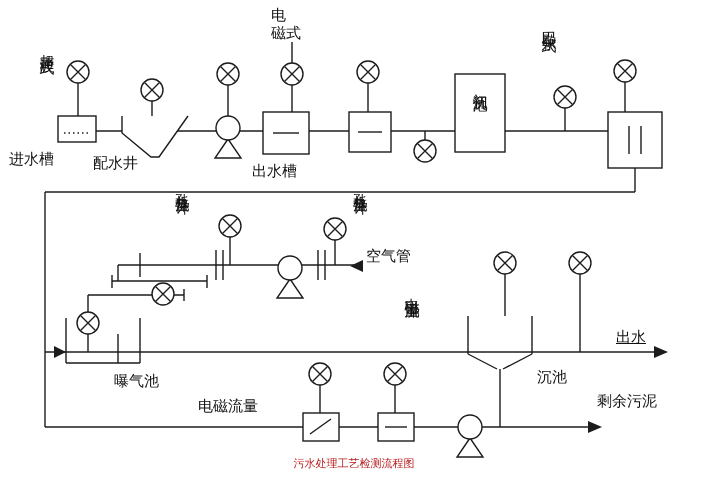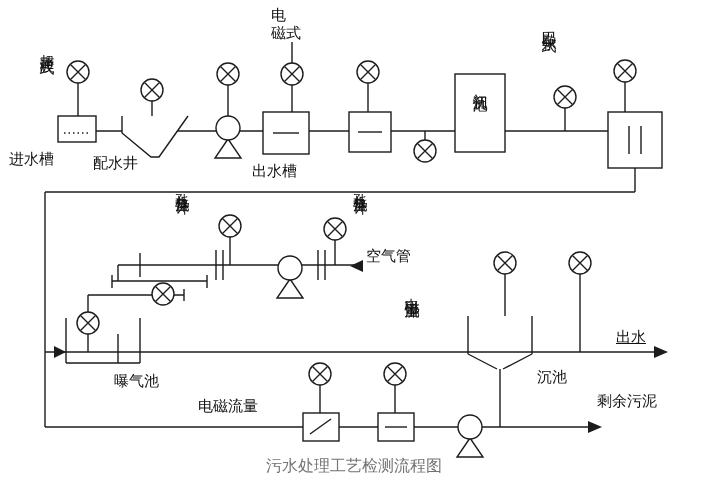--- a/index.html
+++ b/index.html
@@ -11,21 +11,21 @@
   .lbl {
     position:absolute; font-size:15px; line-height:1.2;
     white-space:pre-line; color:#111111;
   }
   .v {
     writing-mode:vertical-rl; text-orientation:upright; letter-spacing:2px;
   }
   .small { font-size:14px; }
   .caption {
     position:absolute; left:0; top:456px; width:100%;
-    text-align:center; font-size:16px; color:#737373;
+    text-align:center; font-size:11px; color:#b91c1c;
   }
   .arrow { stroke:none; fill:currentColor; }
 </style>
 </head>
 <body>
 
 <div class="stage">
 
   <svg width="708" height="498" viewBox="0 0 708 498" color="#1c1c1c">
     <defs>

